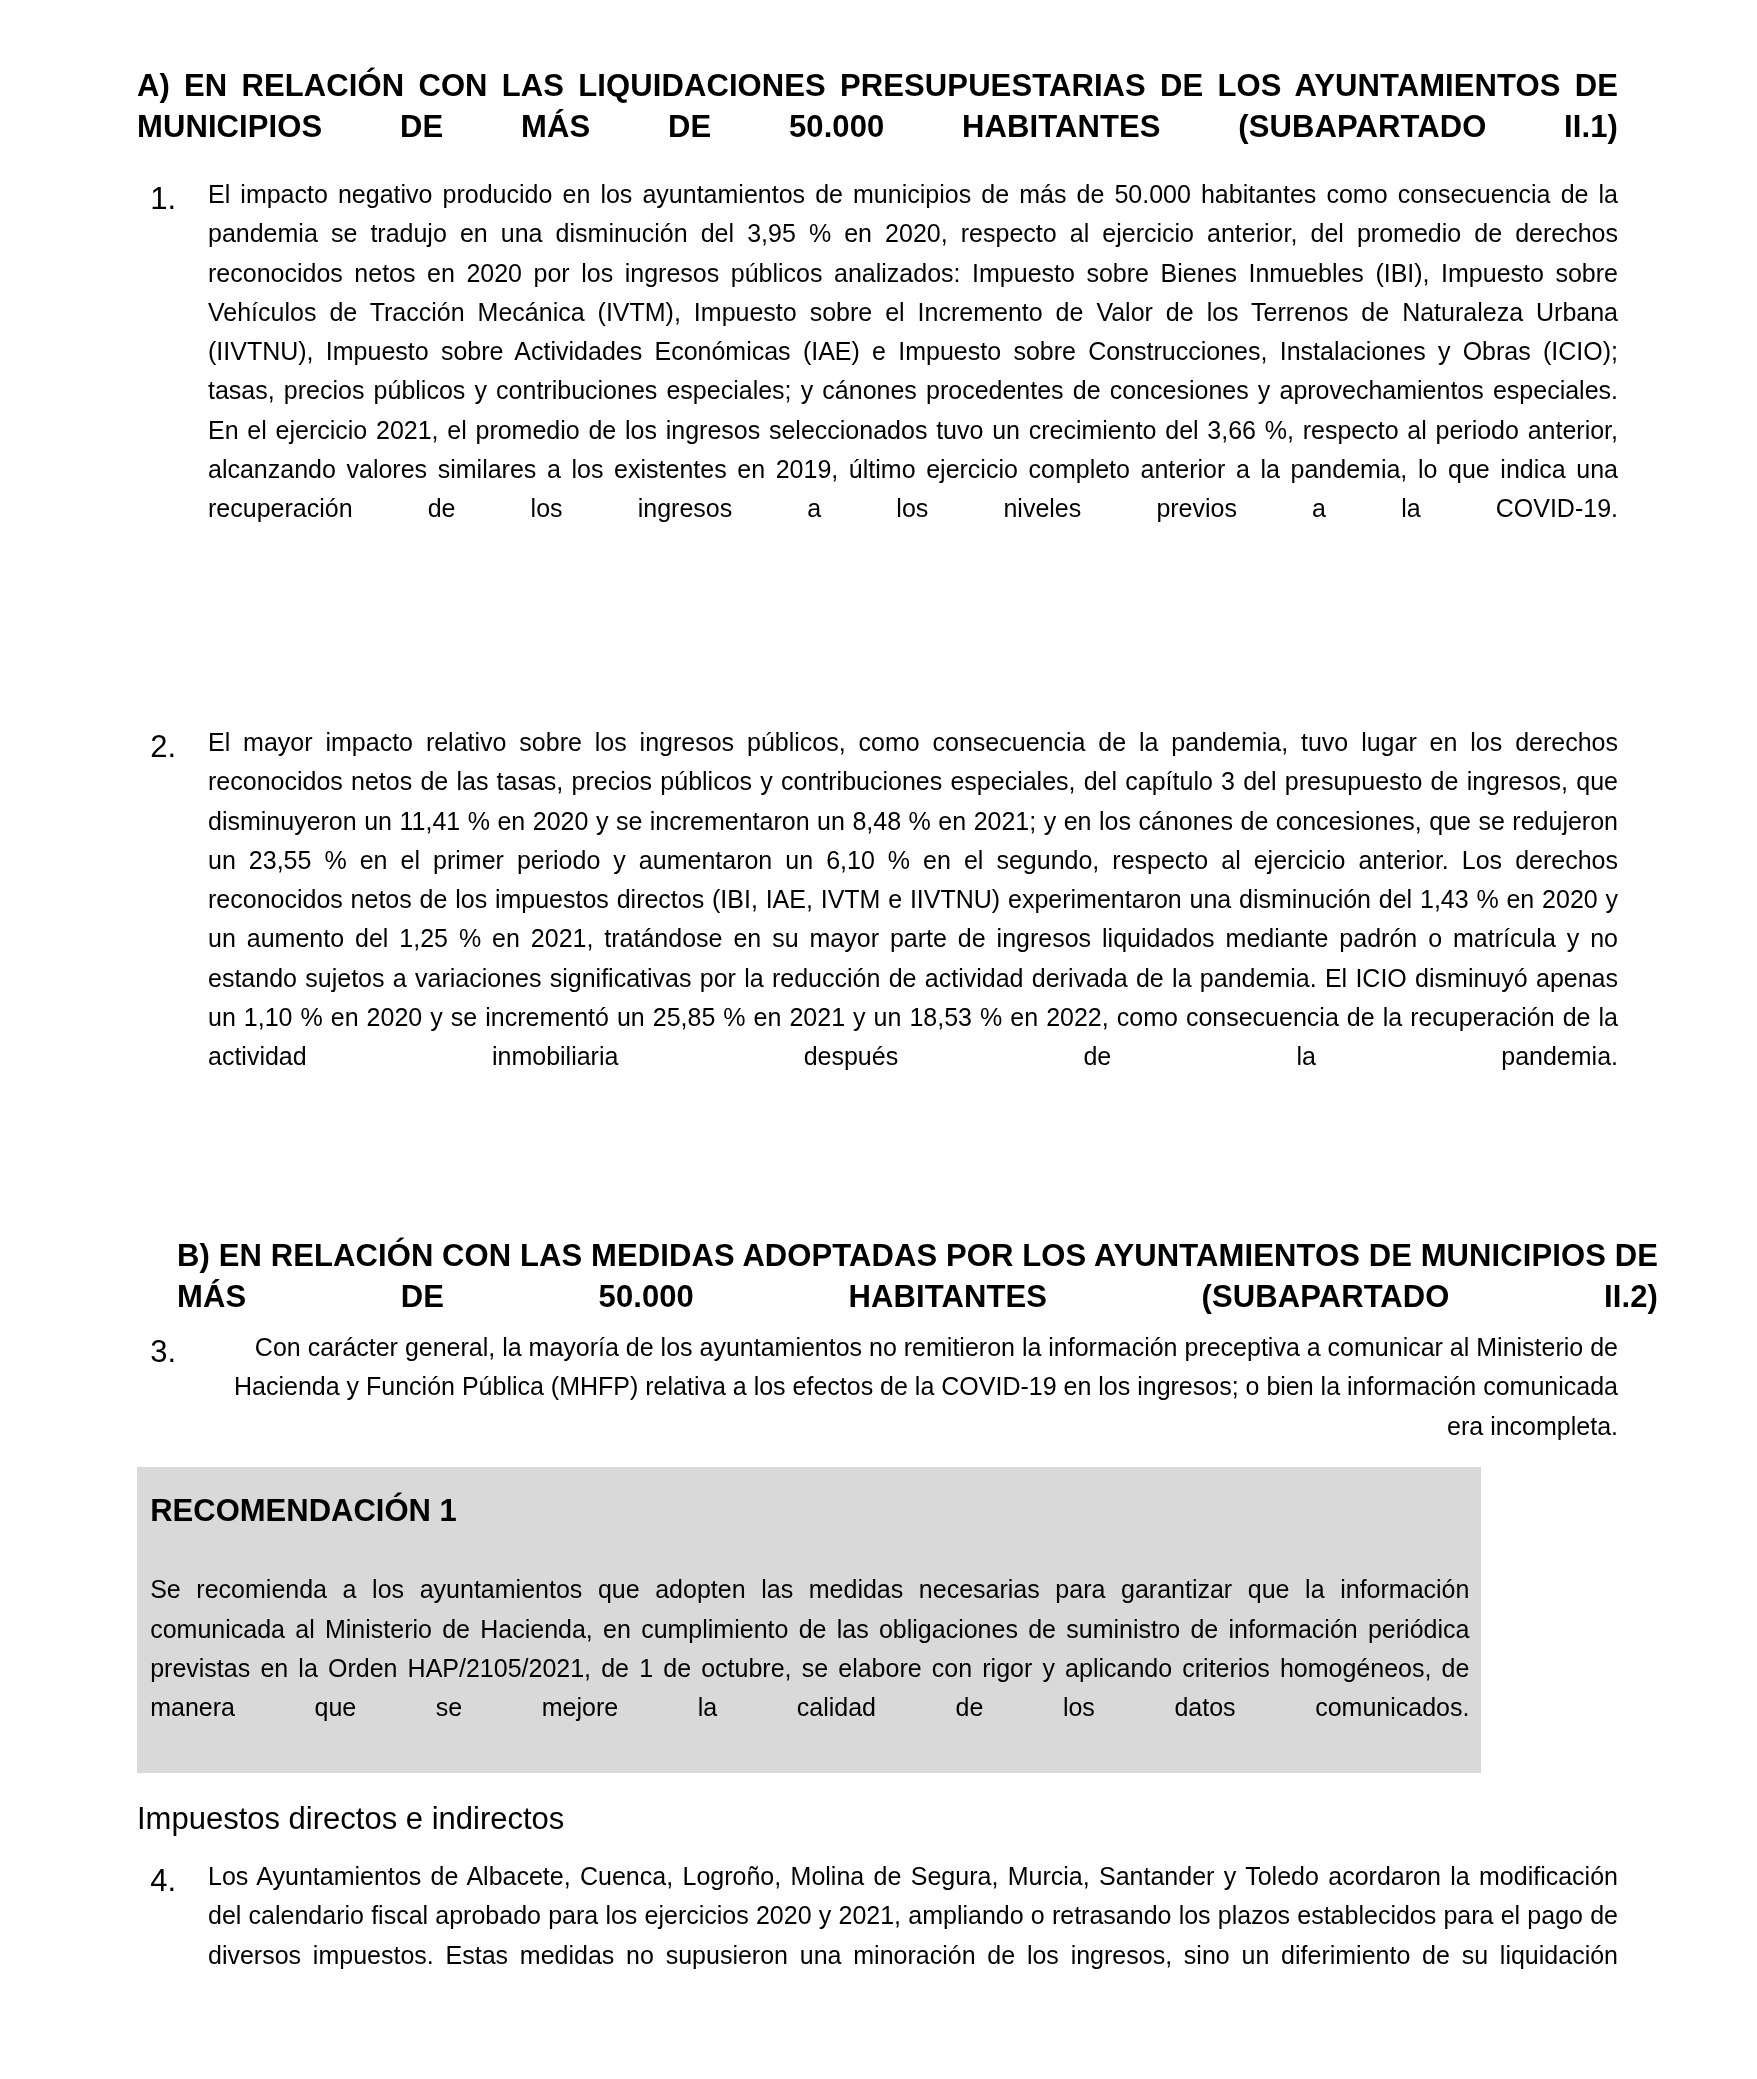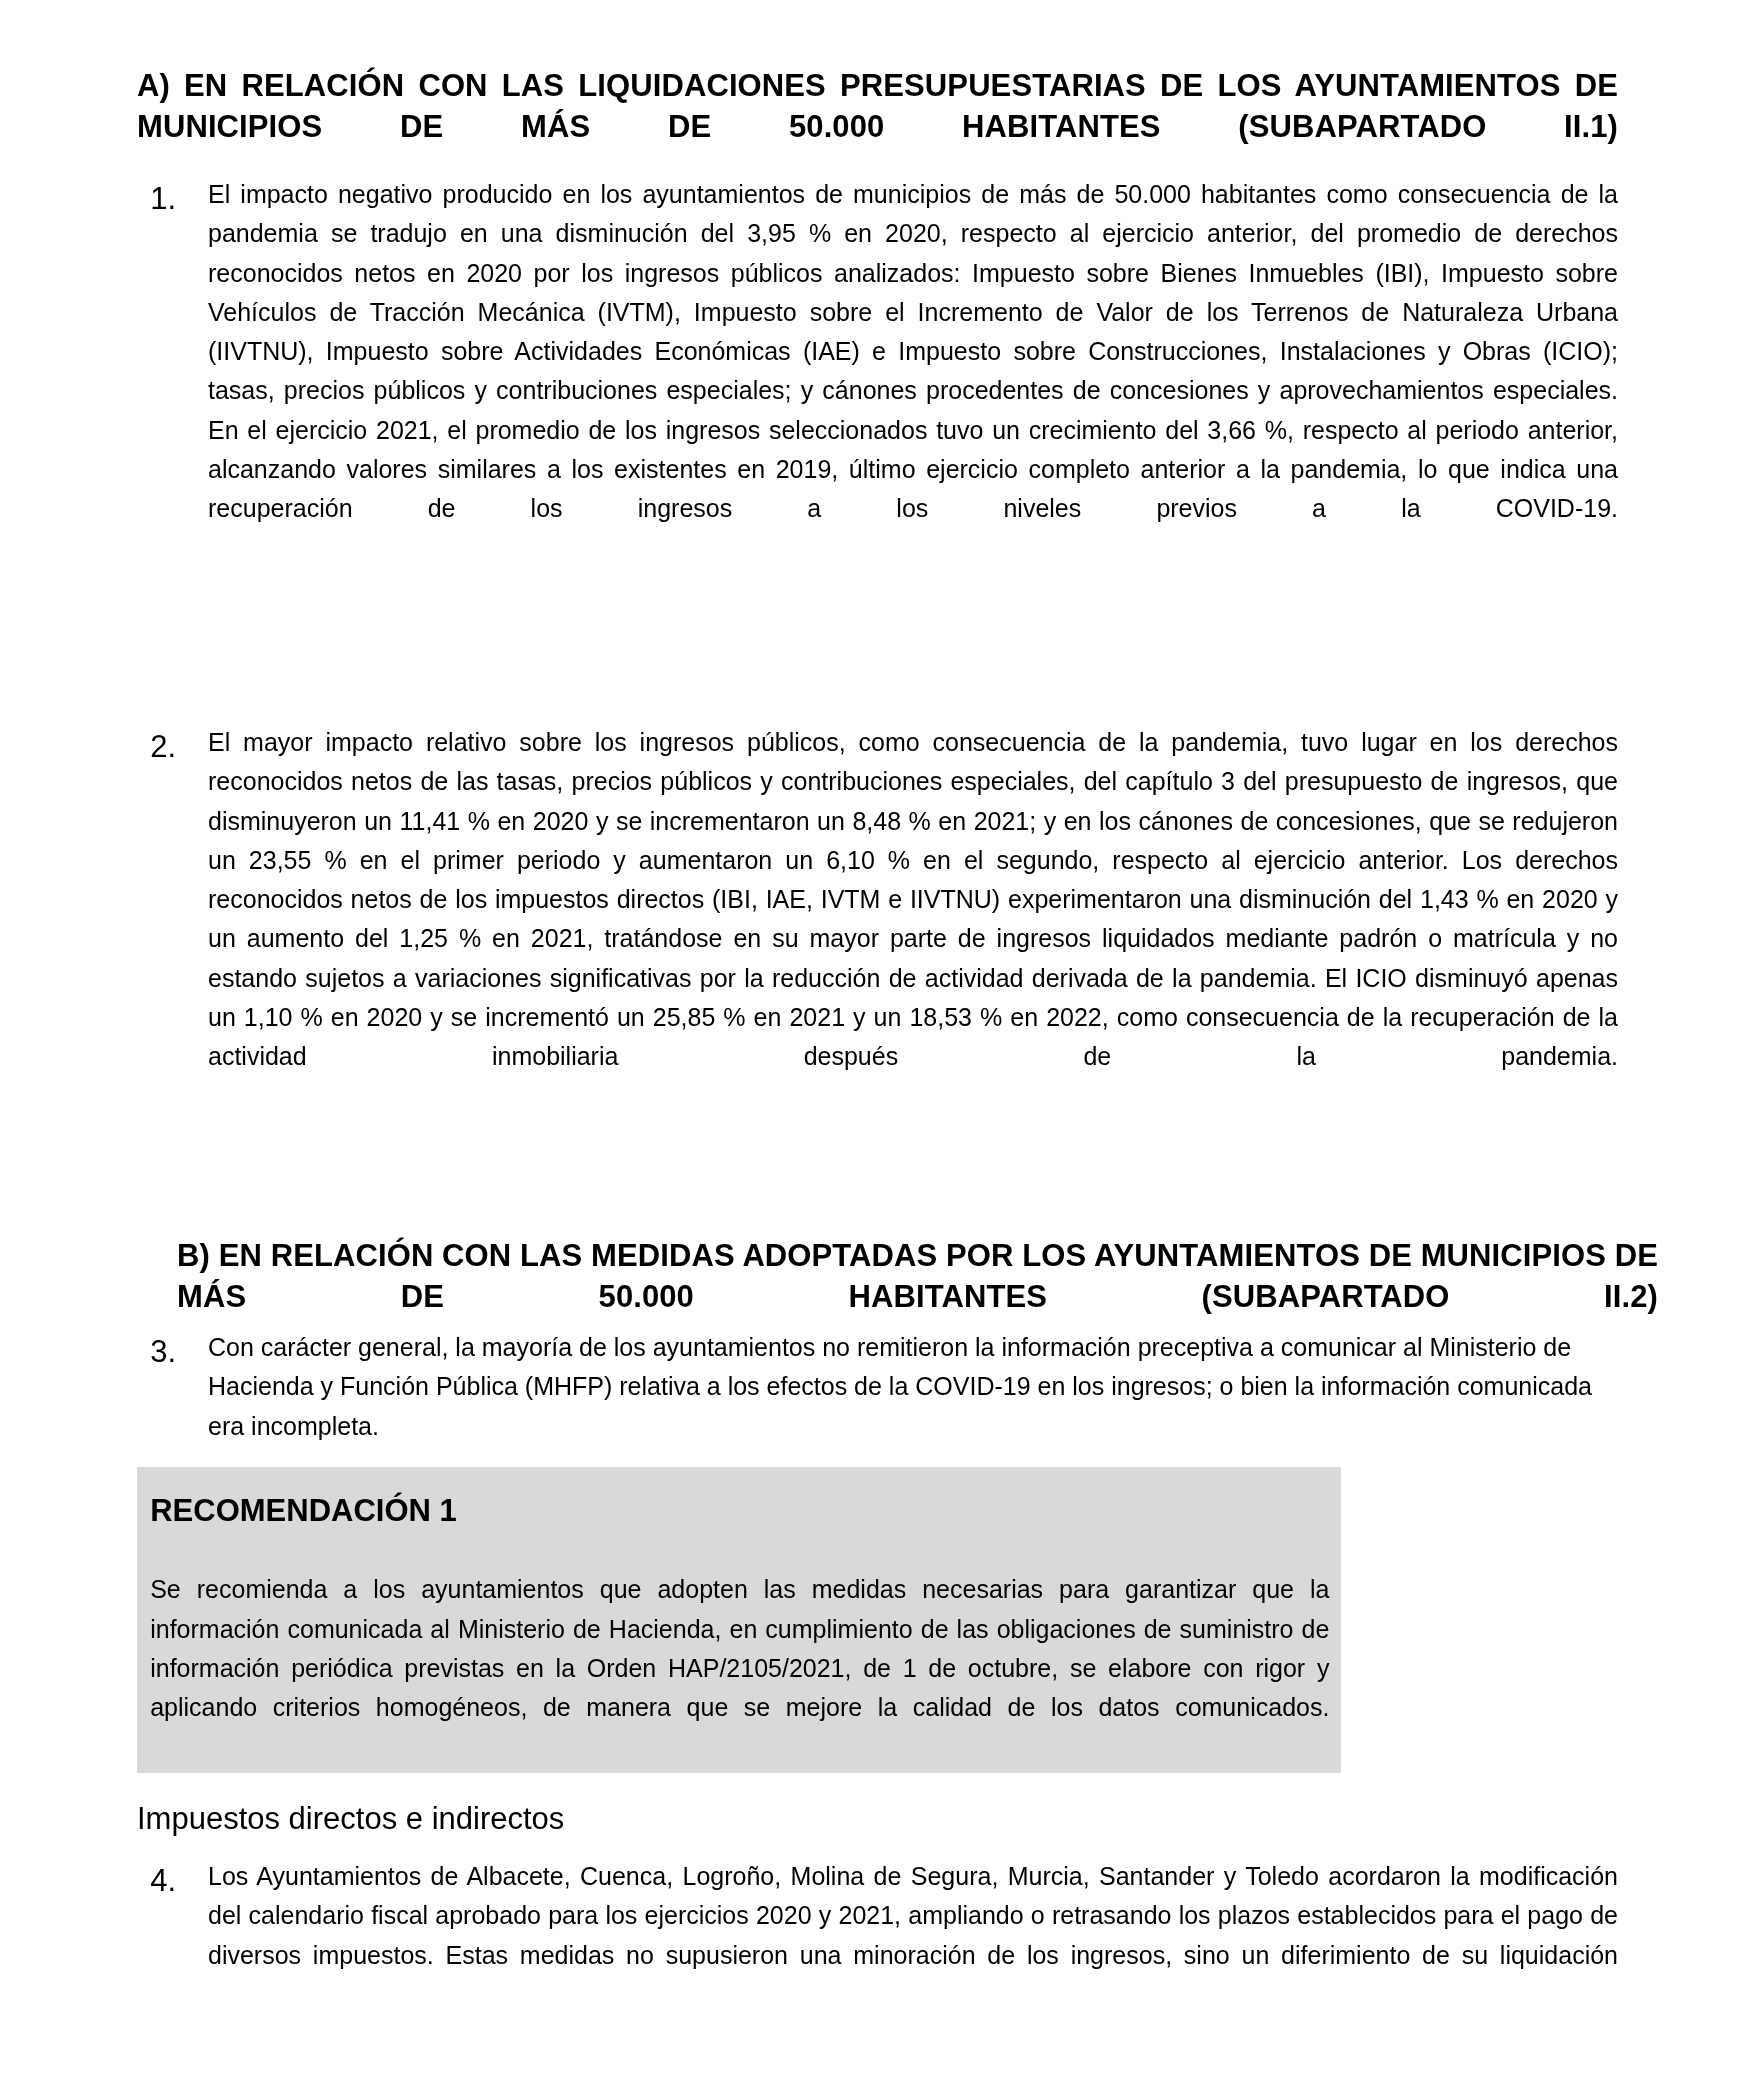--- a/index.html
+++ b/index.html
@@ -74,35 +74,35 @@
     text-align: justify;
     text-justify: inter-word;
   }
   .item-text::after {
     content: "";
     display: inline-block;
     width: 100%;
     height: 0;
   }
   .item-text.nojustify {
-    text-align: left;
+    text-align: right;
   }
   .item-text.nojustify::after { content: none; }
 
   #item-1 { left: 137px; top: 175px; }
   #item-2 { left: 137px; top: 723px; }
   #item-3 { left: 137px; top: 1328px; }
   #item-4 { left: 137px; top: 1857px; }
 
   
   .recommendation-box {
     position: absolute;
     left: 137px;
     top: 1467px;
-    width: 1204px;
+    width: 1344px;
     background: #d9d9d9;
     box-sizing: border-box;
     padding: 22px 0 6.6px 0;
   }
   .recommendation-title {
     font-size: 31px;
     font-weight: bold;
     line-height: 1.4;
     padding: 0 13.2px 0 13.2px;
     margin-bottom: 38px;

